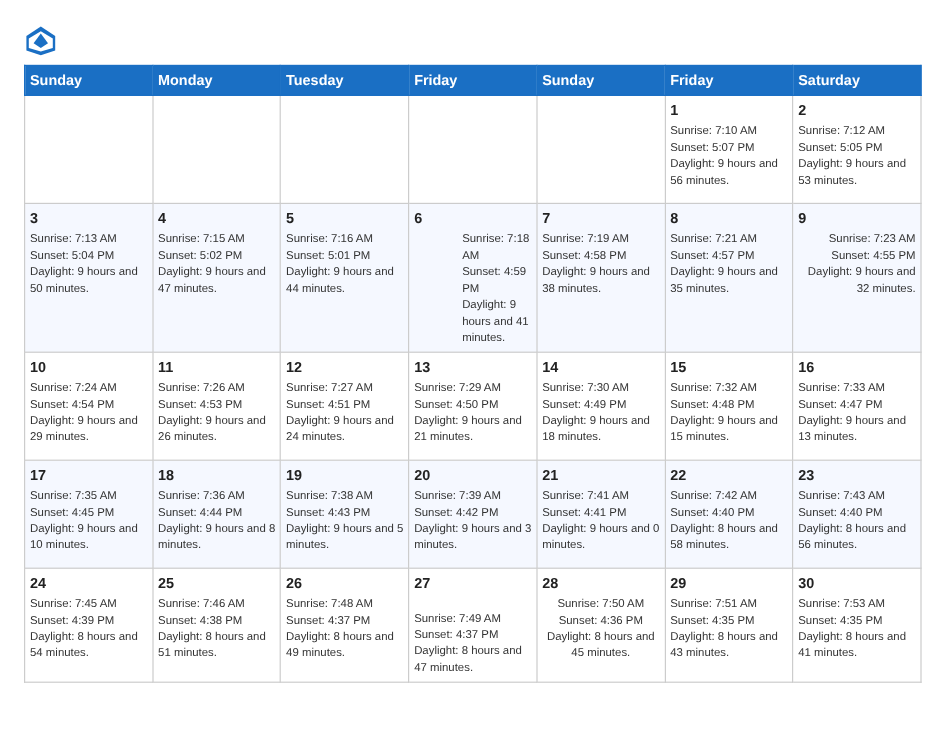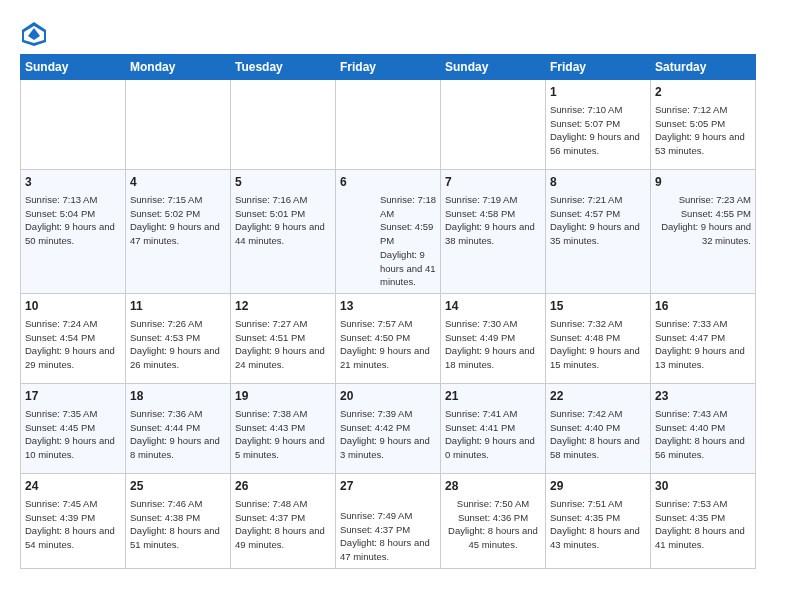--- a/index.html
+++ b/index.html
@@ -5,21 +5,21 @@
     * { margin: 0; padding: 0; box-sizing: border-box; }
     body {
       font-family: Arial, sans-serif;
       background: #fff;
       width: 792px;
       min-height: 612px;
       overflow: hidden;
     }
     .page {
       width: 792px;
-      padding: 20px 36px 10px 20px;
+      padding: 20px 24px 10px 20px;
     }
     .header-row {
       display: flex;
       justify-content: space-between;
       align-items: flex-start;
       margin-bottom: 4px;
     }
     .logo {
       display: flex;
       align-items: center;
@@ -217,21 +217,21 @@
 Daylight: 9 hours and 26 minutes.</div>
           </td>
           <td>
             <span class="day-number">12</span>
             <div class="day-info" style="white-space: pre-line;">Sunrise: 7:27 AM
 Sunset: 4:51 PM
 Daylight: 9 hours and 24 minutes.</div>
           </td>
           <td>
             <span class="day-number">13</span>
-            <div class="day-info" style="white-space: pre-line;">Sunrise: 7:57 AM
+            <div class="day-info" style="white-space: pre-line;">Sunrise: 7:29 AM
 Sunset: 4:50 PM
 Daylight: 9 hours and 21 minutes.</div>
           </td>
           <td>
             <span class="day-number">14</span>
             <div class="day-info" style="white-space: pre-line;">Sunrise: 7:30 AM
 Sunset: 4:49 PM
 Daylight: 9 hours and 18 minutes.</div>
           </td>
           <td>

